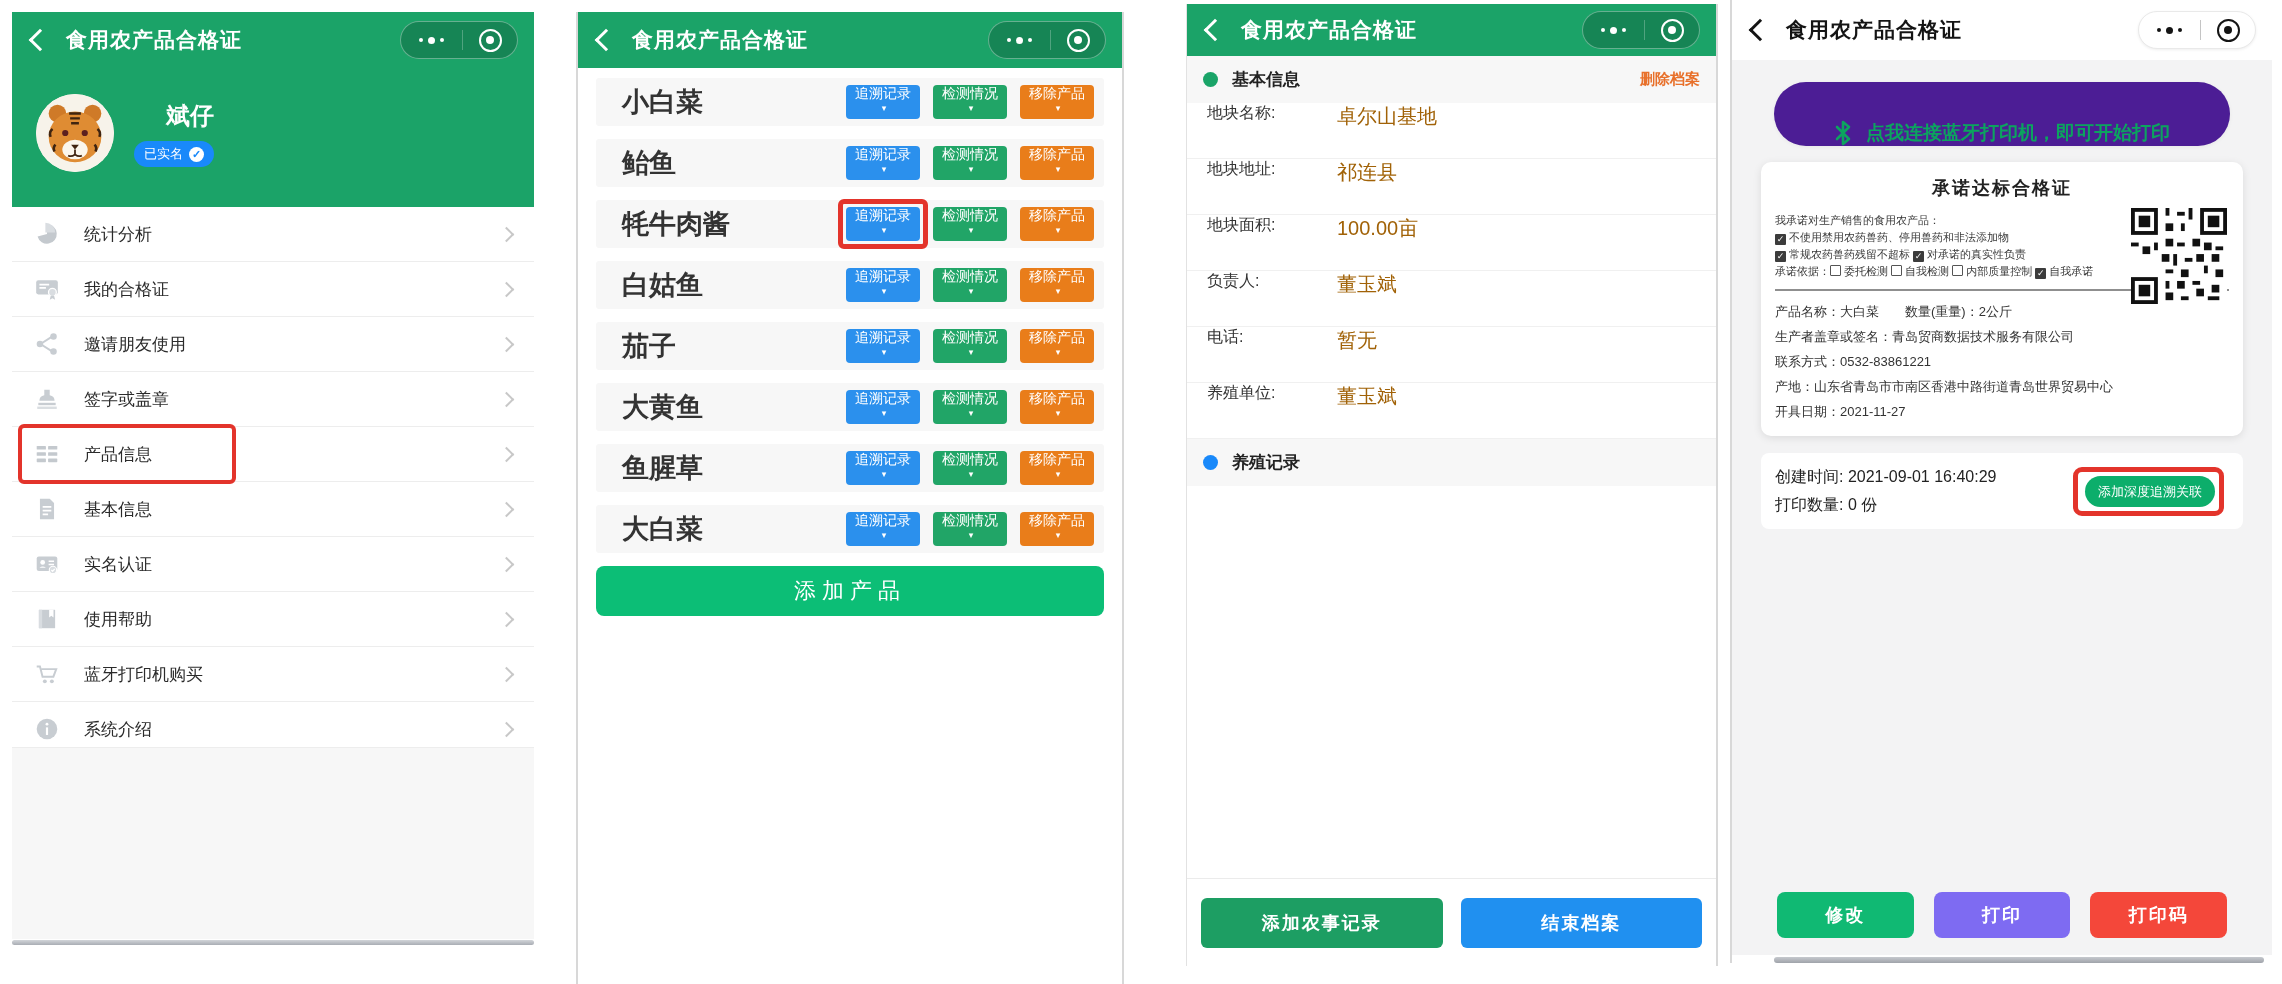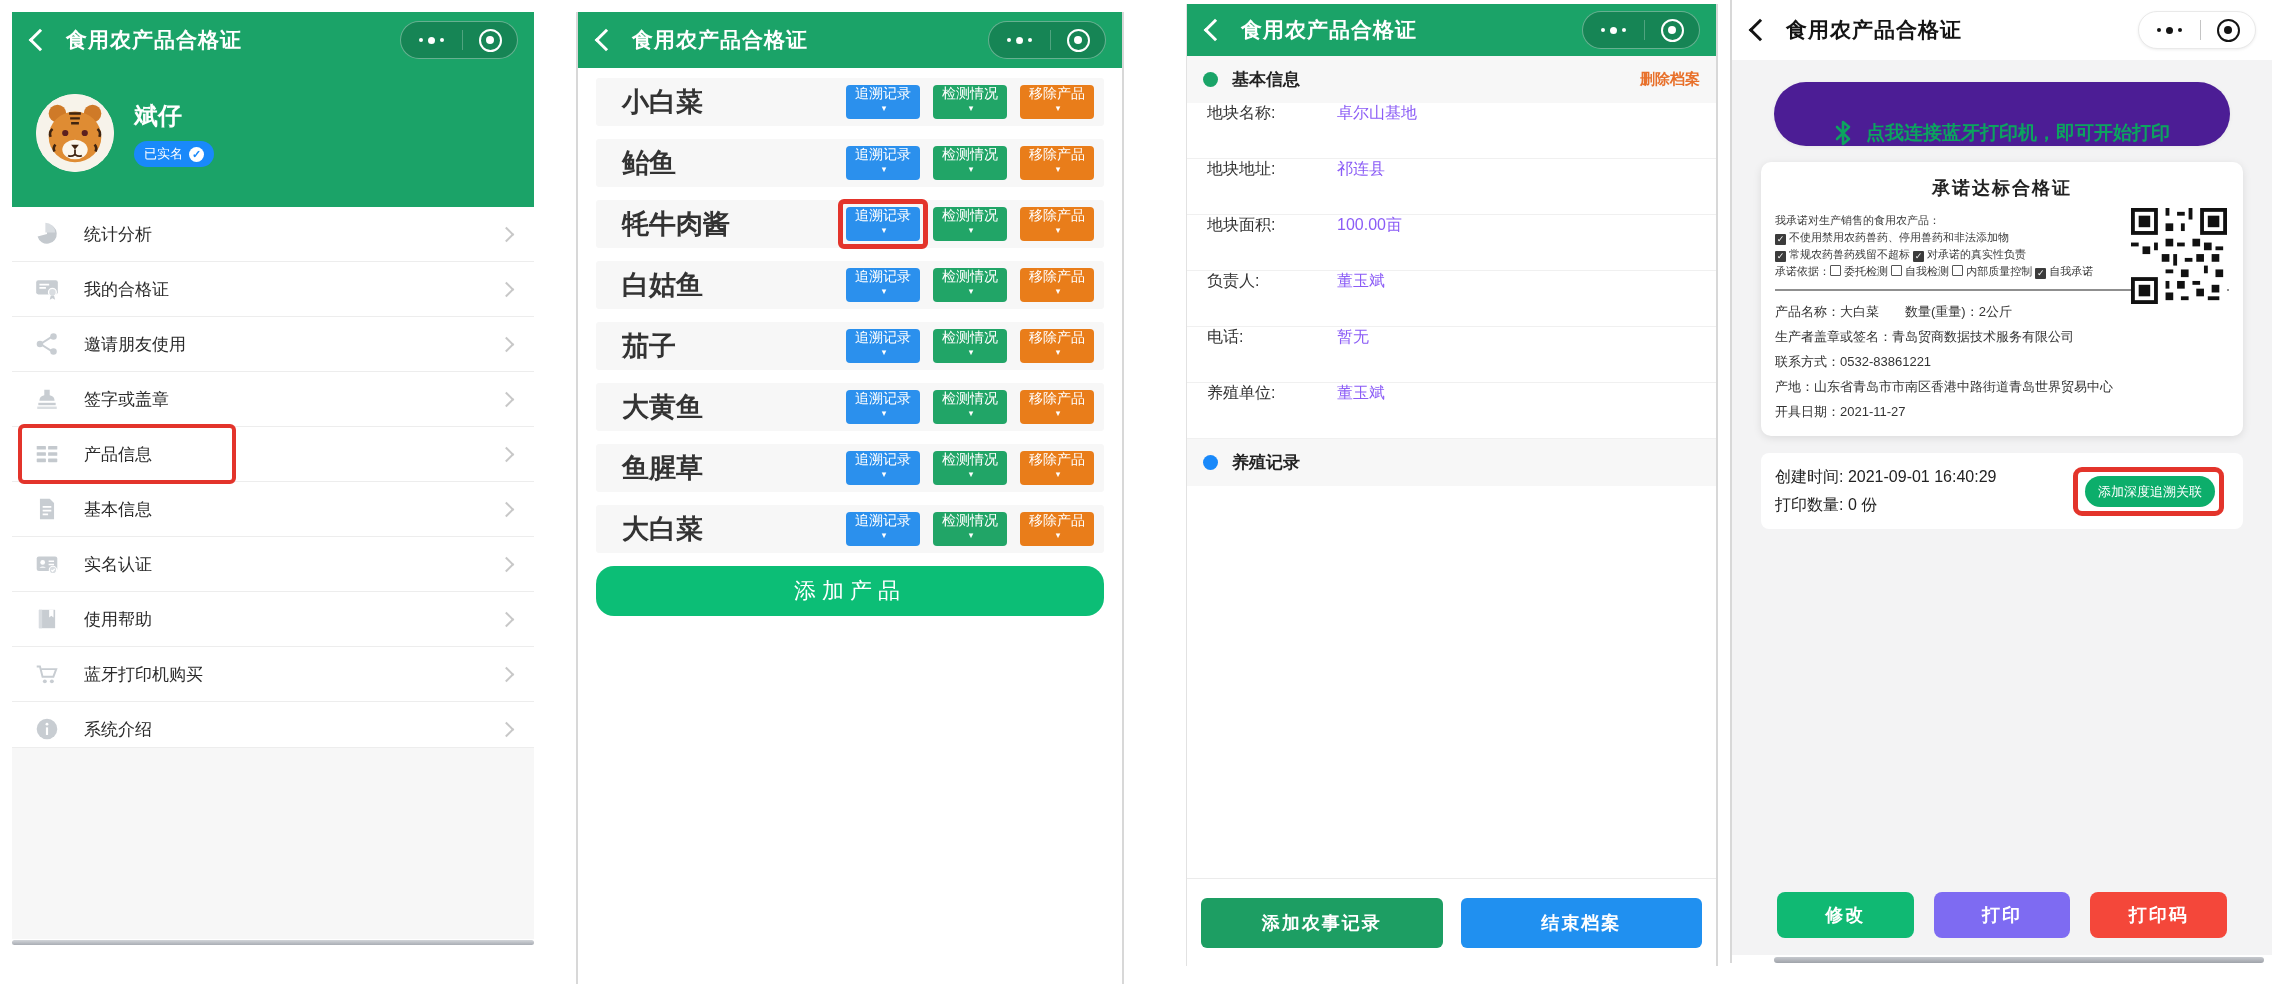--- a/index.html
+++ b/index.html
@@ -23,21 +23,21 @@
   .cap-div{width:1px;height:20px;background:currentColor;opacity:.25;}
   .target{width:19px;height:19px;border:2.5px solid currentColor;border-radius:50%;display:flex;
           align-items:center;justify-content:center;}
   .target i{width:8px;height:8px;border-radius:50%;background:currentColor;}
   .chev{width:9px;height:9px;border-right:2px solid #c8c8c8;border-top:2px solid #c8c8c8;
         transform:rotate(45deg);margin-left:auto;flex:0 0 auto;}
   .red-box{position:absolute;border:4px solid #e3342b;border-radius:6px;pointer-events:none;z-index:5;}
   
   #p1{left:12px;top:12px;width:522px;height:935px;}
   .p1-green{background:#1ba368;height:195px;}
-  .profile{display:flex;align-items:flex-start;padding:26px 17px 0 24px;}
+  .profile{display:flex;align-items:flex-start;padding:26px 17px 0 24px;text-align:right;}
   .avatar{width:78px;height:78px;border-radius:50%;overflow:hidden;background:#f7f3ea;flex:0 0 auto;}
   .pinfo{margin-left:20px;padding-top:6px;}
   .pname{color:#fff;font-size:24px;font-weight:bold;}
   .pbadge{margin-top:9px;display:inline-flex;align-items:center;background:#1989fa;color:#fff;
           font-size:13px;border-radius:13px;padding:4px 10px;gap:6px;}
   .pbadge .chk{width:15px;height:15px;border-radius:50%;background:#fff;color:#1989fa;font-size:11px;
                font-weight:bold;display:flex;align-items:center;justify-content:center;}
   .menu-row{height:54px;display:flex;align-items:center;padding:0 22px;border-bottom:1px solid #ededed;
             position:relative;background:#fff;}
   .micon{width:26px;height:26px;flex:0 0 auto;}
@@ -49,32 +49,32 @@
   
   #p2{left:576px;top:12px;width:548px;height:972px;border-left:2px solid #d8d8d8;border-right:2px solid #d8d8d8;box-sizing:border-box;}
   #products{padding:10px 18px 0;}
   .prow{height:48px;background:#f7f7f7;border-radius:3px;display:flex;align-items:center;
         padding:0 10px 0 26px;margin-bottom:13px;position:relative;}
   .prow-name{font-size:27px;font-weight:bold;color:#333;flex:1;}
   .pbtn{height:34px;padding:0 9px;border-radius:4px;color:#fff;font-size:14px;display:flex;
         align-items:center;margin-left:13px;position:relative;white-space:nowrap;flex-direction:column;}
   .pbtn .tri{font-size:9px;margin-left:2px;}
   .pbtn .red-box{left:-8px;right:-8px;top:-8px;bottom:-8px;border-width:5px;}
-  .addbtn{margin:7px 18px 0;height:50px;background:#0cbe76;border-radius:18px;color:#fff;font-size:22px;
+  .addbtn{margin:7px 18px 0;height:50px;background:#0cbe76;border-radius:8px;color:#fff;font-size:22px;
           display:flex;align-items:center;justify-content:center;letter-spacing:6px;}
   
   #p3{left:1186px;top:4px;width:532px;height:962px;border-left:1px solid #e2e2e2;border-right:2px solid #d8d8d8;box-sizing:border-box;}
   #p3 .navbar{height:52px;}
   .sec{height:47px;background:#f7f7f7;display:flex;align-items:center;padding:0 16px;}
   .dot{width:15px;height:15px;border-radius:50%;margin-right:14px;flex:0 0 auto;}
   .sec-label{font-size:17px;font-weight:bold;color:#222;flex:1;}
   .del-link{color:#e8702a;font-size:15px;font-weight:bold;}
   .frow{height:55px;display:flex;padding:0 20px;border-bottom:1px solid #f0f0f0;}
   .flabel{width:130px;font-size:16px;color:#333;flex:0 0 auto;}
-  .fvalue{font-size:16px;color:#8b5cf6;font-weight:500;}
+  .fvalue{font-size:20px;color:#a16207;font-weight:500;}
   .p3-footer{position:absolute;left:0;right:0;bottom:0;height:88px;background:#fff;border-top:1px solid #ebebeb;
              display:flex;align-items:center;padding:0 14px;gap:18px;box-sizing:border-box;}
   .fbtn{height:50px;border-radius:6px;color:#fff;font-size:18px;font-weight:bold;display:flex;
         align-items:center;justify-content:center;flex:1;letter-spacing:2px;}
   
   #p4{left:1730px;top:0;width:542px;height:963px;border-left:2px solid #d8d8d8;box-sizing:border-box;}
   #p4 .navbar{height:60px;}
   .body4{position:absolute;left:0;right:0;top:60px;bottom:8px;background:#f3f3f4;}
   .btpill{margin:22px auto 0;width:456px;height:64px;background:#4c1d95;border-radius:32px;display:flex;
           align-items:flex-end;justify-content:center;gap:14px;box-shadow:0 1px 4px rgba(0,0,0,0.05);}

